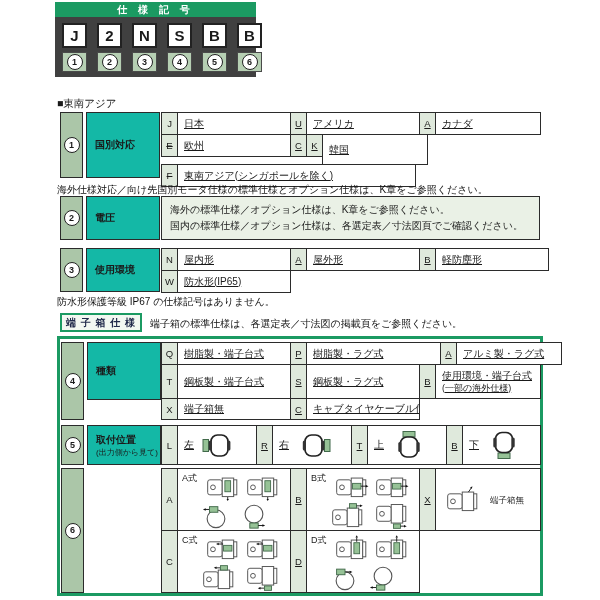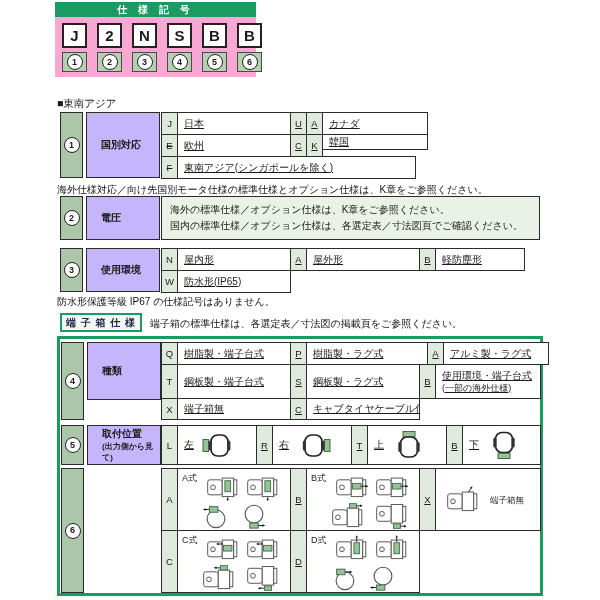--- a/index.html
+++ b/index.html
@@ -3,50 +3,50 @@
 <meta charset="utf-8">
 <style>
   html,body{margin:0;padding:0;}
   body{
     width:600px;height:600px;position:relative;background:#fff;
     font-family:"Liberation Sans","DejaVu Sans",sans-serif;color:#1a1a1a;
     -webkit-font-smoothing:antialiased;
   }
   .abs{position:absolute;box-sizing:border-box;}
   
-  .hpanel{left:55px;top:2px;width:201px;height:75px;background:#f9a8d4;}
+  .hpanel{left:55px;top:2px;width:201px;height:75px;background:#404040;}
   .htitle{left:0;top:0;width:201px;height:15px;background:#1b9a62;color:#fff;
     font-size:10px;font-weight:bold;letter-spacing:4px;text-align:center;line-height:15px;}
   .codebox{width:25px;height:25px;top:21px;background:#fff;border:2px solid #222;
     display:flex;align-items:center;justify-content:center;font-size:15px;font-weight:bold;}
   .numsq{width:25px;height:20px;top:50px;background:#b6cfb3;border:1px solid #4a4a4a;
     display:flex;align-items:center;justify-content:center;}
   .circ{width:14px;height:14px;border-radius:50%;background:#fff;border:1px solid #222;
     display:flex;align-items:center;justify-content:center;font-size:9px;font-weight:bold;line-height:1;}
   
   .nbox{border:1px solid #2b2b2b;background:#abc6a8;display:flex;align-items:center;justify-content:center;}
-  .lbox{border:1px solid #2b2b2b;background:#c4b5fd;display:flex;align-items:center;
-    padding-left:14px;font-weight:bold;font-size:10px;}
+  .lbox{border:1px solid #2b2b2b;background:#14b8a6;display:flex;align-items:center;
+    padding-left:8px;font-weight:bold;font-size:10px;}
   .grid{position:absolute;}
   .grow{display:flex;}
   .grow + .grow{margin-top:-1px;}
   .cell{box-sizing:border-box;border:1px solid #2b2b2b;background:#fff;display:flex;
     align-items:center;font-size:10px;white-space:nowrap;overflow:hidden;}
   .cell + .cell{margin-left:-1px;text-decoration:underline;}
   .code{justify-content:center;background:#dfe9dc;font-size:9.5px;}
   .val{padding-left:6px;}
   .st{text-decoration:line-through;text-decoration-thickness:1px;}
   .note{font-size:10px;color:#111;}
   
   .tag{left:60px;top:313px;width:82px;height:19px;border:2px solid #1b9a62;background:#f3f8f2;
     display:flex;align-items:center;justify-content:center;font-size:10px;font-weight:bold;
     letter-spacing:1px;color:#20294a;}
   
   .bigtable{left:57px;top:336px;width:486px;height:260px;border:3px solid #1b9a62;background:#fff;}
-  .sublabel{font-size:8px;font-weight:bold;}
+  .sublabel{font-size:8px;font-weight:normal;}
   .styleLbl{font-size:9px;color:#222;position:absolute;left:4px;top:3px;}
   .dcell{position:relative;}
   svg{display:block;}
 </style>
 </head>
 <body>
 
 <div class="abs hpanel">
   <div class="abs htitle">仕 様 記 号</div>
   <div class="abs codebox" style="left:7px">J</div>
@@ -79,29 +79,30 @@
 
 <div class="abs nbox" style="left:60px;top:112px;width:23px;height:66px">
   <span class="circ">1</span>
 </div>
 <div class="abs lbox" style="left:86px;top:112px;width:74px;height:66px">国別対応</div>
 <div class="grid" style="left:161px;top:112px">
   <div class="grow">
     <div class="cell code" style="width:17px;height:23px">J</div>
     <div class="cell val" style="width:114px;height:23px">日本</div>
     <div class="cell code st" style="width:17px;height:23px">U</div>
+    <div class="cell val st" style="width:114px;height:23px">アメリカ</div>
     <div class="cell code st" style="width:17px;height:23px">A</div>
     <div class="cell val st" style="width:106px;height:23px">カナダ</div>
   </div>
   <div class="grow">
     <div class="cell code st" style="width:17px;height:23px">E</div>
     <div class="cell val st" style="width:114px;height:23px">欧州</div>
     <div class="cell code st" style="width:17px;height:23px">C</div>
     <div class="cell code st" style="width:17px;height:23px">K</div>
-    <div class="cell val st" style="width:106px;height:16px">韓国</div>
+    <div class="cell val st" style="width:106px;height:31px">韓国</div>
   </div>
   <div class="grow">
     <div class="cell code st" style="width:17px;height:23px">F</div>
     <div class="cell val st" style="width:239px;height:23px">東南アジア(シンガポールを除く)</div>
   </div>
 </div>
 <div class="abs note" style="left:57px;top:183px">海外仕様対応／向け先国別モータ仕様の標準仕様とオプション仕様は、K章をご参照ください。</div>
 
 <div class="abs nbox" style="left:60px;top:196px;width:23px;height:44px">
   <span class="circ">2</span>
@@ -117,21 +118,21 @@
   <span class="circ">3</span>
 </div>
 <div class="abs lbox" style="left:86px;top:248px;width:74px;height:44px">使用環境</div>
 <div class="grid" style="left:161px;top:248px">
   <div class="grow">
     <div class="cell code" style="width:17px;height:23px">N</div>
     <div class="cell val" style="width:114px;height:23px">屋内形</div>
     <div class="cell code" style="width:17px;height:23px">A</div>
     <div class="cell val" style="width:114px;height:23px">屋外形</div>
     <div class="cell code" style="width:17px;height:23px">B</div>
-    <div class="cell val" style="width:90px;height:23px">軽防塵形</div>
+    <div class="cell val" style="width:114px;height:23px">軽防塵形</div>
   </div>
   <div class="grow">
     <div class="cell code" style="width:17px;height:23px">W</div>
     <div class="cell val" style="width:114px;height:23px">防水形(IP65)</div>
   </div>
 </div>
 <div class="abs note" style="left:57px;top:295px">防水形保護等級 IP67 の仕様記号はありません。</div>
 
 <div class="abs tag">端 子 箱 仕 様</div>
 <div class="abs note" style="left:150px;top:317px">端子箱の標準仕様は、各選定表／寸法図の掲載頁をご参照ください。</div>
@@ -140,21 +141,21 @@
 
   <div class="abs nbox" style="left:1px;top:3px;width:23px;height:78px">
     <span class="circ">4</span>
   </div>
   <div class="abs lbox" style="left:27px;top:3px;width:74px;height:58px">種類</div>
   <div class="grid" style="left:101px;top:3px">
     <div class="grow">
       <div class="cell code" style="width:17px;height:23px">Q</div>
       <div class="cell val" style="width:114px;height:23px">樹脂製・端子台式</div>
       <div class="cell code" style="width:17px;height:23px">P</div>
-      <div class="cell val" style="width:122px;height:23px">樹脂製・ラグ式</div>
+      <div class="cell val" style="width:135px;height:23px">樹脂製・ラグ式</div>
       <div class="cell code" style="width:17px;height:23px">A</div>
       <div class="cell val" style="width:106px;height:23px">アルミ製・ラグ式</div>
     </div>
     <div class="grow">
       <div class="cell code" style="width:17px;height:35px">T</div>
       <div class="cell val" style="width:114px;height:35px">鋼板製・端子台式</div>
       <div class="cell code" style="width:17px;height:35px">S</div>
       <div class="cell val" style="width:114px;height:35px">鋼板製・ラグ式</div>
       <div class="cell code" style="width:17px;height:35px">B</div>
       <div class="cell val" style="width:106px;height:35px;flex-direction:column;align-items:flex-start;justify-content:center;line-height:12px">

